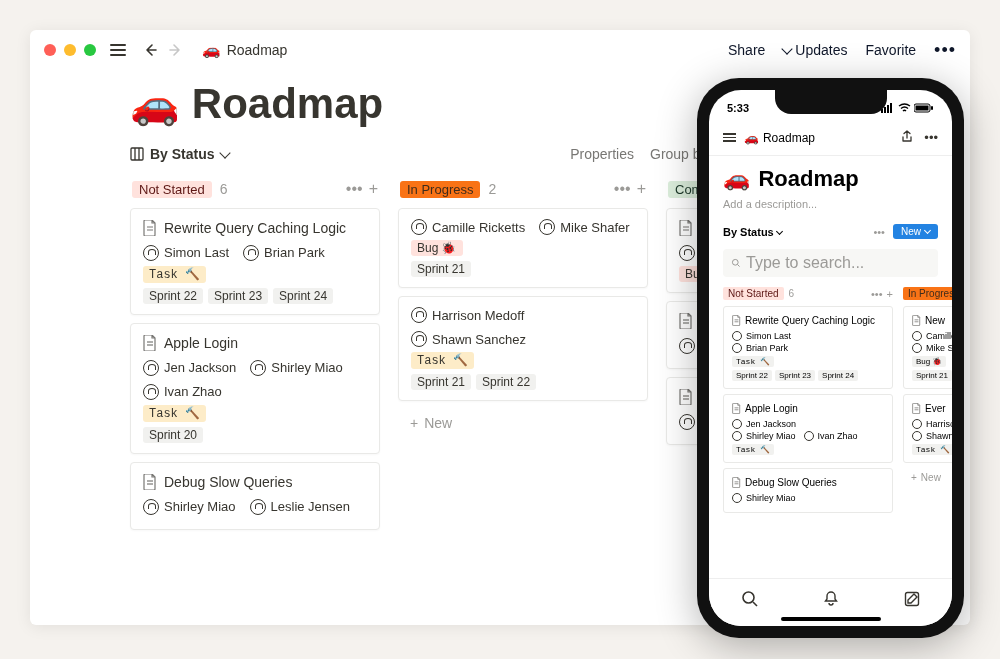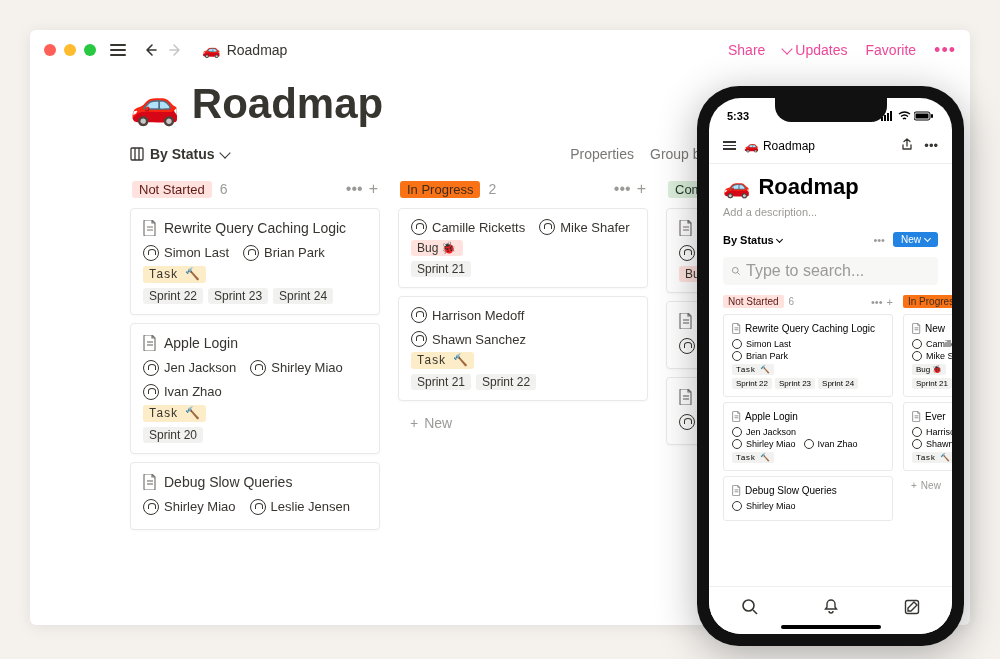--- a/index.html
+++ b/index.html
@@ -11,21 +11,21 @@
 .tl.red { background: #ff5f57; }
 .tl.yellow { background: #febc2e; }
 .tl.green { background: #28c840; }
 .hamburger { margin-left: 6px; display: flex; flex-direction: column; gap: 3px; cursor: pointer; }
 .hamburger span { display: block; width: 16px; height: 2px; background: #37352f; border-radius: 1px; }
 .nav-arrows { display: flex; gap: 6px; margin-left: 6px; }
 .arrow { width: 20px; height: 20px; display: flex; align-items: center; justify-content: center; cursor: pointer; color: #37352f; font-size: 18px; }
 .arrow.disabled { color: #c7c7c7; }
 .breadcrumb { display: flex; align-items: center; gap: 6px; margin-left: 8px; font-size: 14px; color: #37352f; }
 .breadcrumb .emoji { font-size: 15px; }
-.titlebar-right { margin-left: auto; display: flex; align-items: center; gap: 18px; font-size: 14px; color: #ec4899; }
+.titlebar-right { margin-left: auto; display: flex; align-items: center; gap: 18px; font-size: 14px; color: #0f172a; }
 .updates { display: flex; align-items: center; gap: 4px; }
 .more-dots { font-size: 18px; letter-spacing: 1px; cursor: pointer; }
 .page-header { padding: 10px 100px 0 100px; }
 .page-title { display: flex; align-items: center; gap: 12px; font-size: 42px; font-weight: 700; color: #37352f; }
 .page-title .emoji { font-size: 40px; }
 .view-bar { display: flex; align-items: center; padding: 18px 100px 0 100px; font-size: 14px; color: #37352f; }
 .view-select { display: flex; align-items: center; gap: 6px; font-weight: 600; cursor: pointer; }
 .view-select .board-icon { width: 14px; height: 14px; }
 .view-right { margin-left: auto; display: flex; align-items: center; gap: 16px; color: #787774; }
 .view-right .sort { color: #2383e2; }
@@ -46,21 +46,21 @@
 .assignee { display: flex; align-items: center; gap: 5px; font-size: 13px; color: #37352f; }
 .avatar { width: 16px; height: 16px; border-radius: 50%; background: #fff; border: 1px solid #37352f; position: relative; flex-shrink: 0; }
 .avatar::before { content: ''; position: absolute; top: 3px; left: 4px; width: 6px; height: 5px; border-radius: 50% 50% 0 0; border: 1px solid #37352f; border-bottom: none; }
 .tag-row { display: flex; flex-wrap: wrap; gap: 5px; margin-top: 5px; }
 .tag { font-size: 12px; padding: 1px 6px; border-radius: 3px; background: #f1f1ef; color: #37352f; }
 .tag-task { background: #fdecc8; font-family: Liberation Mono, monospace; }
 .tag-bug { background: #ffe2dd; }
 .new-card { display: flex; align-items: center; gap: 6px; padding: 6px 12px; color: #9b9a97; font-size: 14px; cursor: pointer; }
 
 
-.phone { position: absolute; right: 36px; top: 86px; width: 267px; height: 560px; background: #111; border-radius: 42px; padding: 12px; box-shadow: 0 8px 40px rgba(0,0,0,0.3); }
+.phone { position: absolute; right: 36px; top: 78px; width: 267px; height: 560px; background: #111; border-radius: 42px; padding: 12px; box-shadow: 0 8px 40px rgba(0,0,0,0.3); }
 .phone-screen { width: 100%; height: 100%; background: #fff; border-radius: 32px; overflow: hidden; position: relative; }
 .notch { position: absolute; top: 0; left: 50%; transform: translateX(-50%); width: 112px; height: 24px; background: #111; border-radius: 0 0 16px 16px; z-index: 10; }
 .statusbar { height: 36px; display: flex; align-items: center; justify-content: space-between; padding: 0 18px; font-size: 11px; font-weight: 600; }
 .sb-icons { display: flex; gap: 3px; align-items: center; }
 .p-header { display: flex; align-items: center; padding: 4px 14px 10px 14px; gap: 8px; border-bottom: 1px solid #eee; }
 .p-hamburger { display: flex; flex-direction: column; gap: 2px; }
 .p-hamburger span { width: 13px; height: 1.5px; background: #37352f; }
 .p-bc { display: flex; align-items: center; gap: 4px; font-size: 12px; }
 .p-bc .emoji { font-size: 12px; }
 .p-header-right { margin-left: auto; display: flex; gap: 10px; color: #37352f; }

